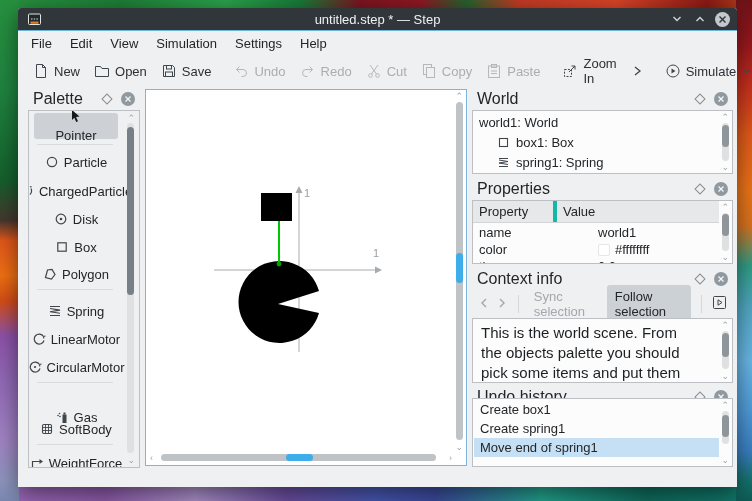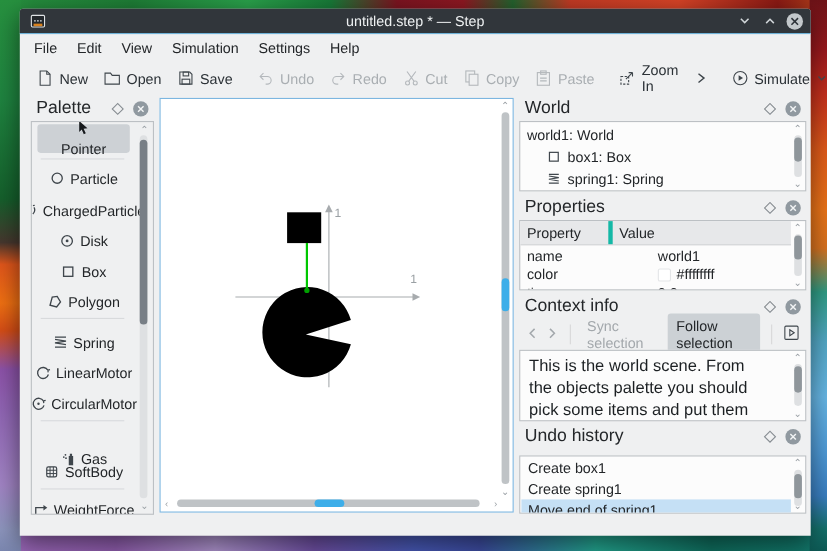--- a/index.html
+++ b/index.html
@@ -492,21 +492,21 @@
       <div class="panel undo">
         <div class="phead">
           <span class="ptitle">Undo history</span>
           <span class="float-ic"></span>
           <span class="pclose">
             <svg width="8" height="8" viewBox="0 0 8 8">
                 <path d="M1.5 1.5 L6.5 6.5 M6.5 1.5 L1.5 6.5" stroke="#f2f4f5" stroke-width="1.3"></path>
               </svg>
             </span>
         </div>
-        <div class="pbody" style="top:28px;">
+        <div class="pbody" style="top:12px;">
           <div class="undo-row" style="top:1px;">
             <span>Create box1</span>
           </div>
           <div class="undo-row" style="top:20px;">
             <span>Create spring1</span>
           </div>
           <div class="undo-row selected" style="top:39px;">
             <span>Move end of spring1</span>
           </div>
           <div class="sb-chev" style="right:3px; top:2px;">⌃</div>

